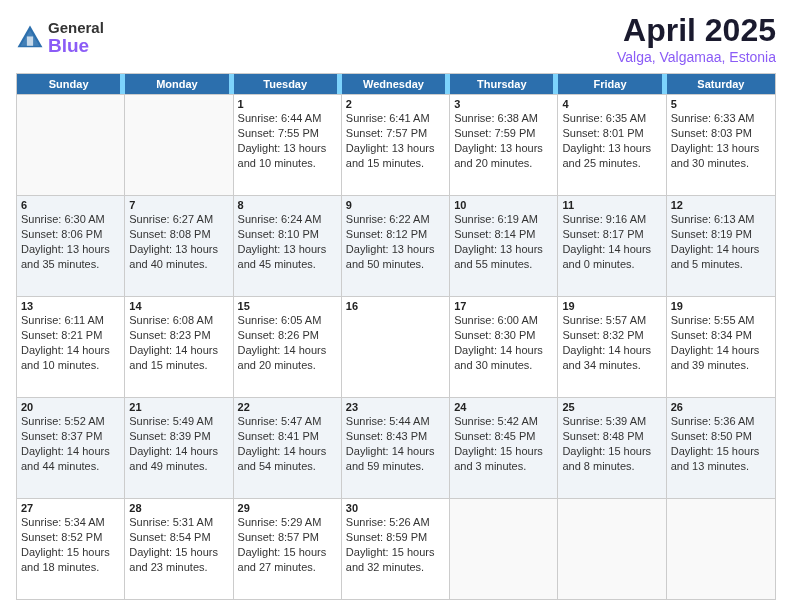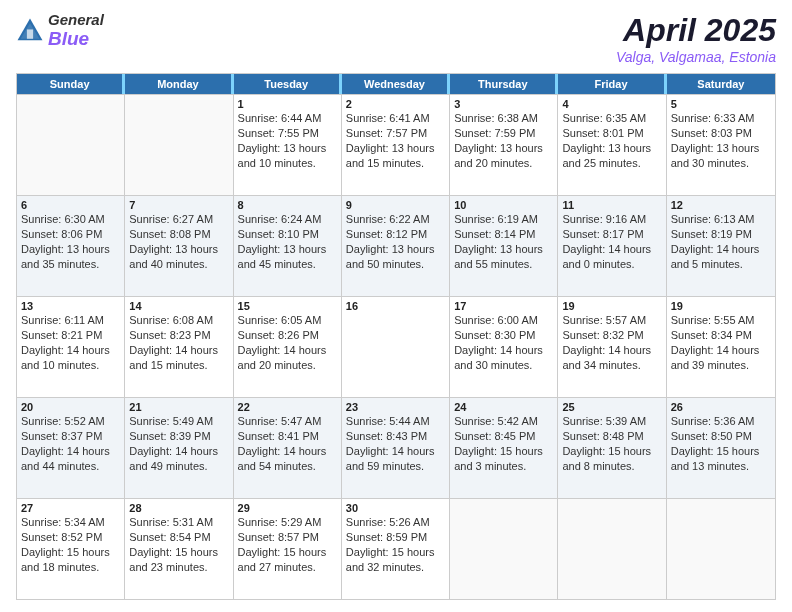--- a/index.html
+++ b/index.html
@@ -13,23 +13,22 @@
     .page {
       width: 792px;
       height: 612px;
       padding: 12px 16px 12px 16px;
       display: flex;
       flex-direction: column;
     }
     .header {
       display: flex;
       justify-content: space-between;
-      align-items: flex-start;
+      align-items: center;
       margin-bottom: 8px;
-      font-style: italic;
     }
     .logo {
       display: flex;
       align-items: center;
       gap: 4px;
     }
     .logo-text {
       display: flex;
       flex-direction: column;
       line-height: 1.1;
@@ -71,21 +70,21 @@
       display: grid;
       grid-template-columns: repeat(7, 1fr);
       background: #2c6fad;
     }
     .cal-header-cell {
       color: #fff;
       font-size: 11px;
       font-weight: bold;
       padding: 4px 4px;
       text-align: center;
-      border-right: 3px solid #7dd3fc;
+      border-right: 5px solid #7dd3fc;
     }
     .cal-header-cell:last-child { border-right: none; }
     .cal-body {
       display: flex;
       flex-direction: column;
       flex: 1;
     }
     .cal-row {
       display: grid;
       grid-template-columns: repeat(7, 1fr);

